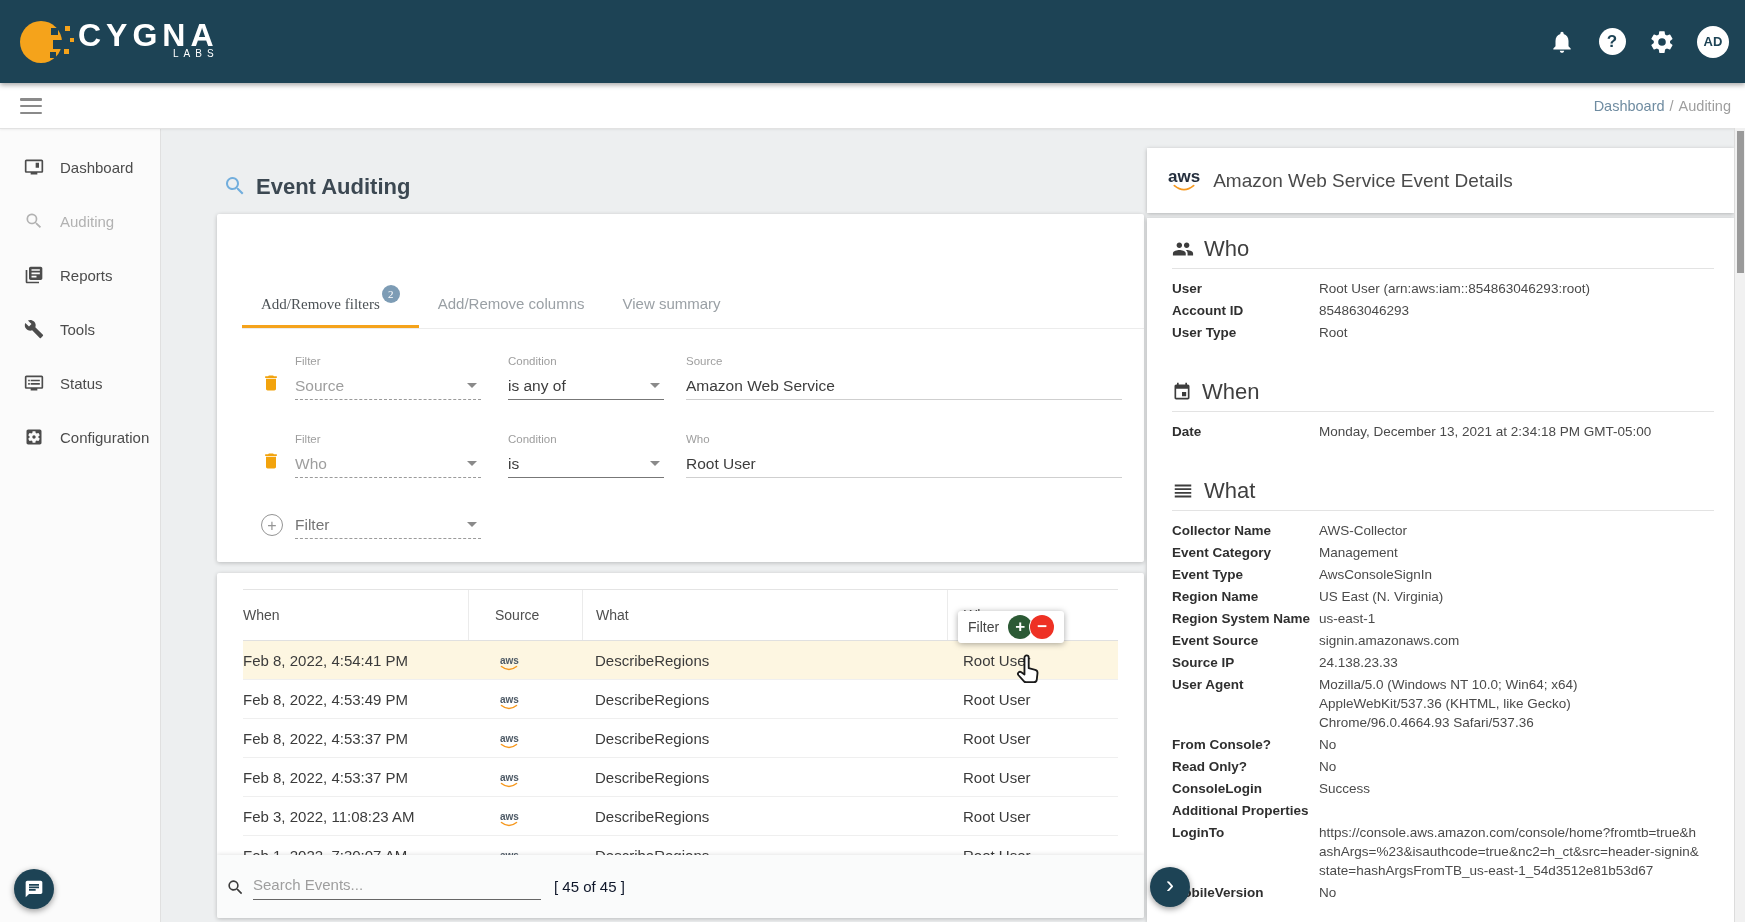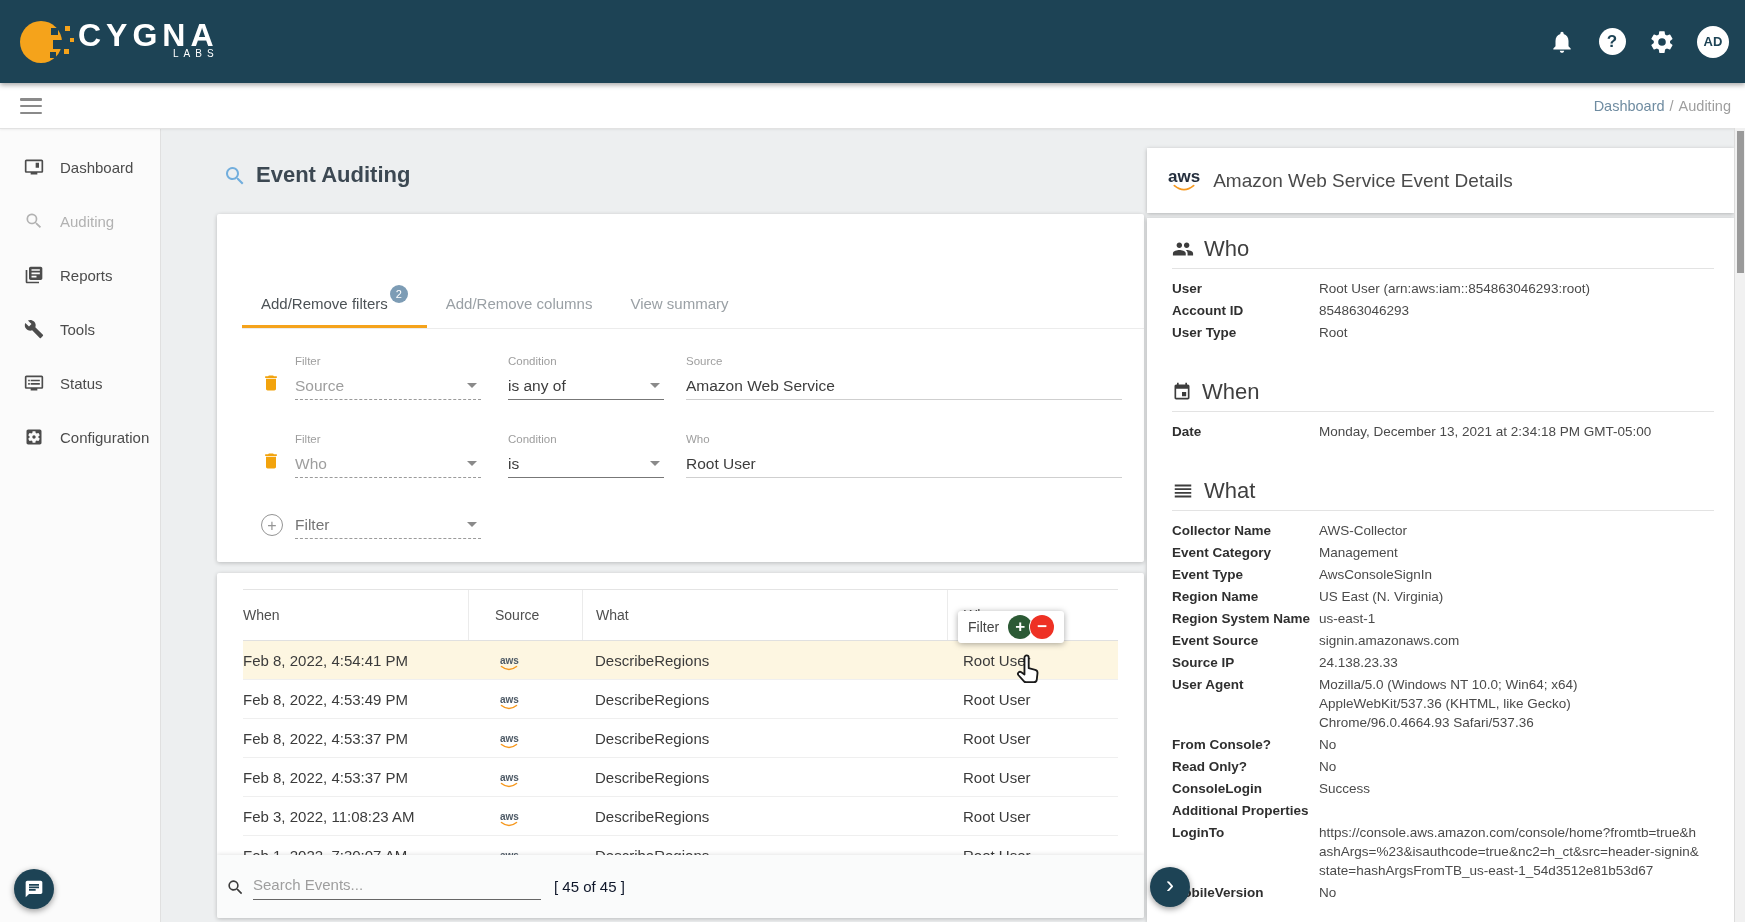--- a/index.html
+++ b/index.html
@@ -45,30 +45,30 @@
   .bc-current{color:#9e9e9e;}
   
   .sidebar{position:absolute;left:0;top:128px;width:161px;height:794px;background:#fbfbfb;
     border-right:1px solid #e0e0e0;padding-top:12px;box-sizing:border-box;z-index:20;}
   .side-item{height:54px;display:flex;align-items:center;cursor:pointer;color:#4c4c4c;}
   .side-item .si-ico{width:20px;height:20px;margin-left:24px;display:flex;align-items:center;}
   .side-item .si-ico svg{fill:currentColor;}
   .side-item .si-lab{margin-left:16px;font-size:15px;}
   .side-item.active{color:#b2b2b2;}
   
-  .page-title-row{position:absolute;left:223px;top:162px;display:flex;align-items:flex-end;z-index:10;}
+  .page-title-row{position:absolute;left:223px;top:174px;display:flex;align-items:flex-start;z-index:10;}
   .page-title-row svg{fill:#72aedd;}
   .page-title{font-size:22px;font-weight:600;color:#3c4852;margin:0 0 0 9px;}
   
   .card{background:#fff;box-shadow:0 1px 4px rgba(0,0,0,.22);border-radius:2px;}
   .filters-card{position:absolute;left:217px;top:214px;width:927px;height:348px;z-index:10;box-sizing:border-box;}
   .tabs{display:flex;margin:66px 0 0 25px;border-bottom:1px solid #ececec;}
   .tab{height:48px;line-height:48px;padding:0 19px;font-size:15px;color:#9aa0a5;cursor:pointer;
     border-bottom:3px solid transparent;box-sizing:border-box;white-space:nowrap;}
-  .tab.active{color:#4c5256;border-bottom-color:#f5a31b;}
+  .tab.active{color:#4c5256;border-bottom-color:#f5a31b;font-family:Liberation Serif, serif;}
   .tab-badge{display:inline-block;width:18px;height:18px;border-radius:50%;background:#7d9cb5;color:#fff;
     font-size:11px;line-height:18px;text-align:center;position:relative;top:-11px;margin-left:2px;}
   .frows{margin:26px 0 0 44px;}
   .frow{display:flex;align-items:flex-end;margin-bottom:33px;}
   .ficon{width:22px;margin-right:12px;margin-bottom:3px;cursor:pointer;}
   .ficon svg{fill:#f2a30d;}
   .ffield{display:flex;flex-direction:column;}
   .flab{font-size:11.5px;color:#9e9e9e;height:17px;}
   .fval{font-size:15.5px;height:27px;display:flex;align-items:center;justify-content:space-between;}
   .w-filter{width:186px;margin-right:27px;}

